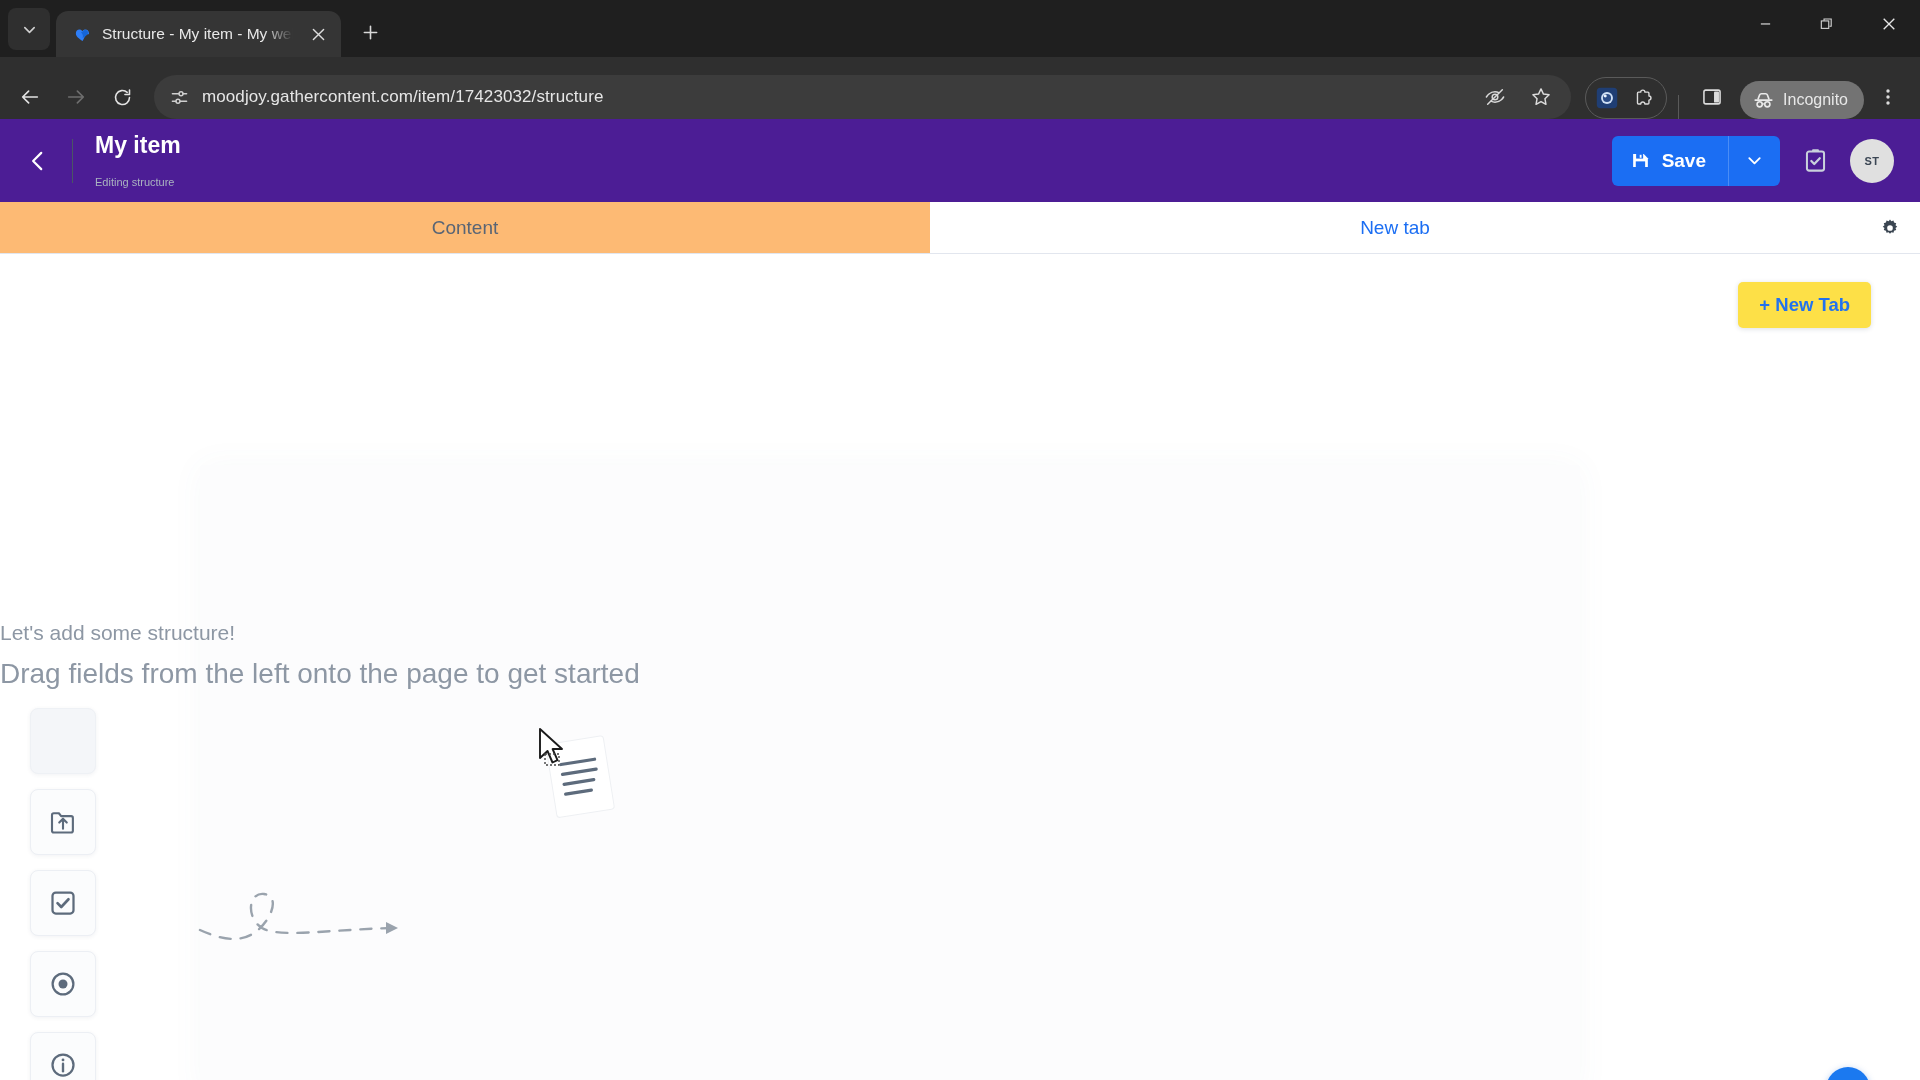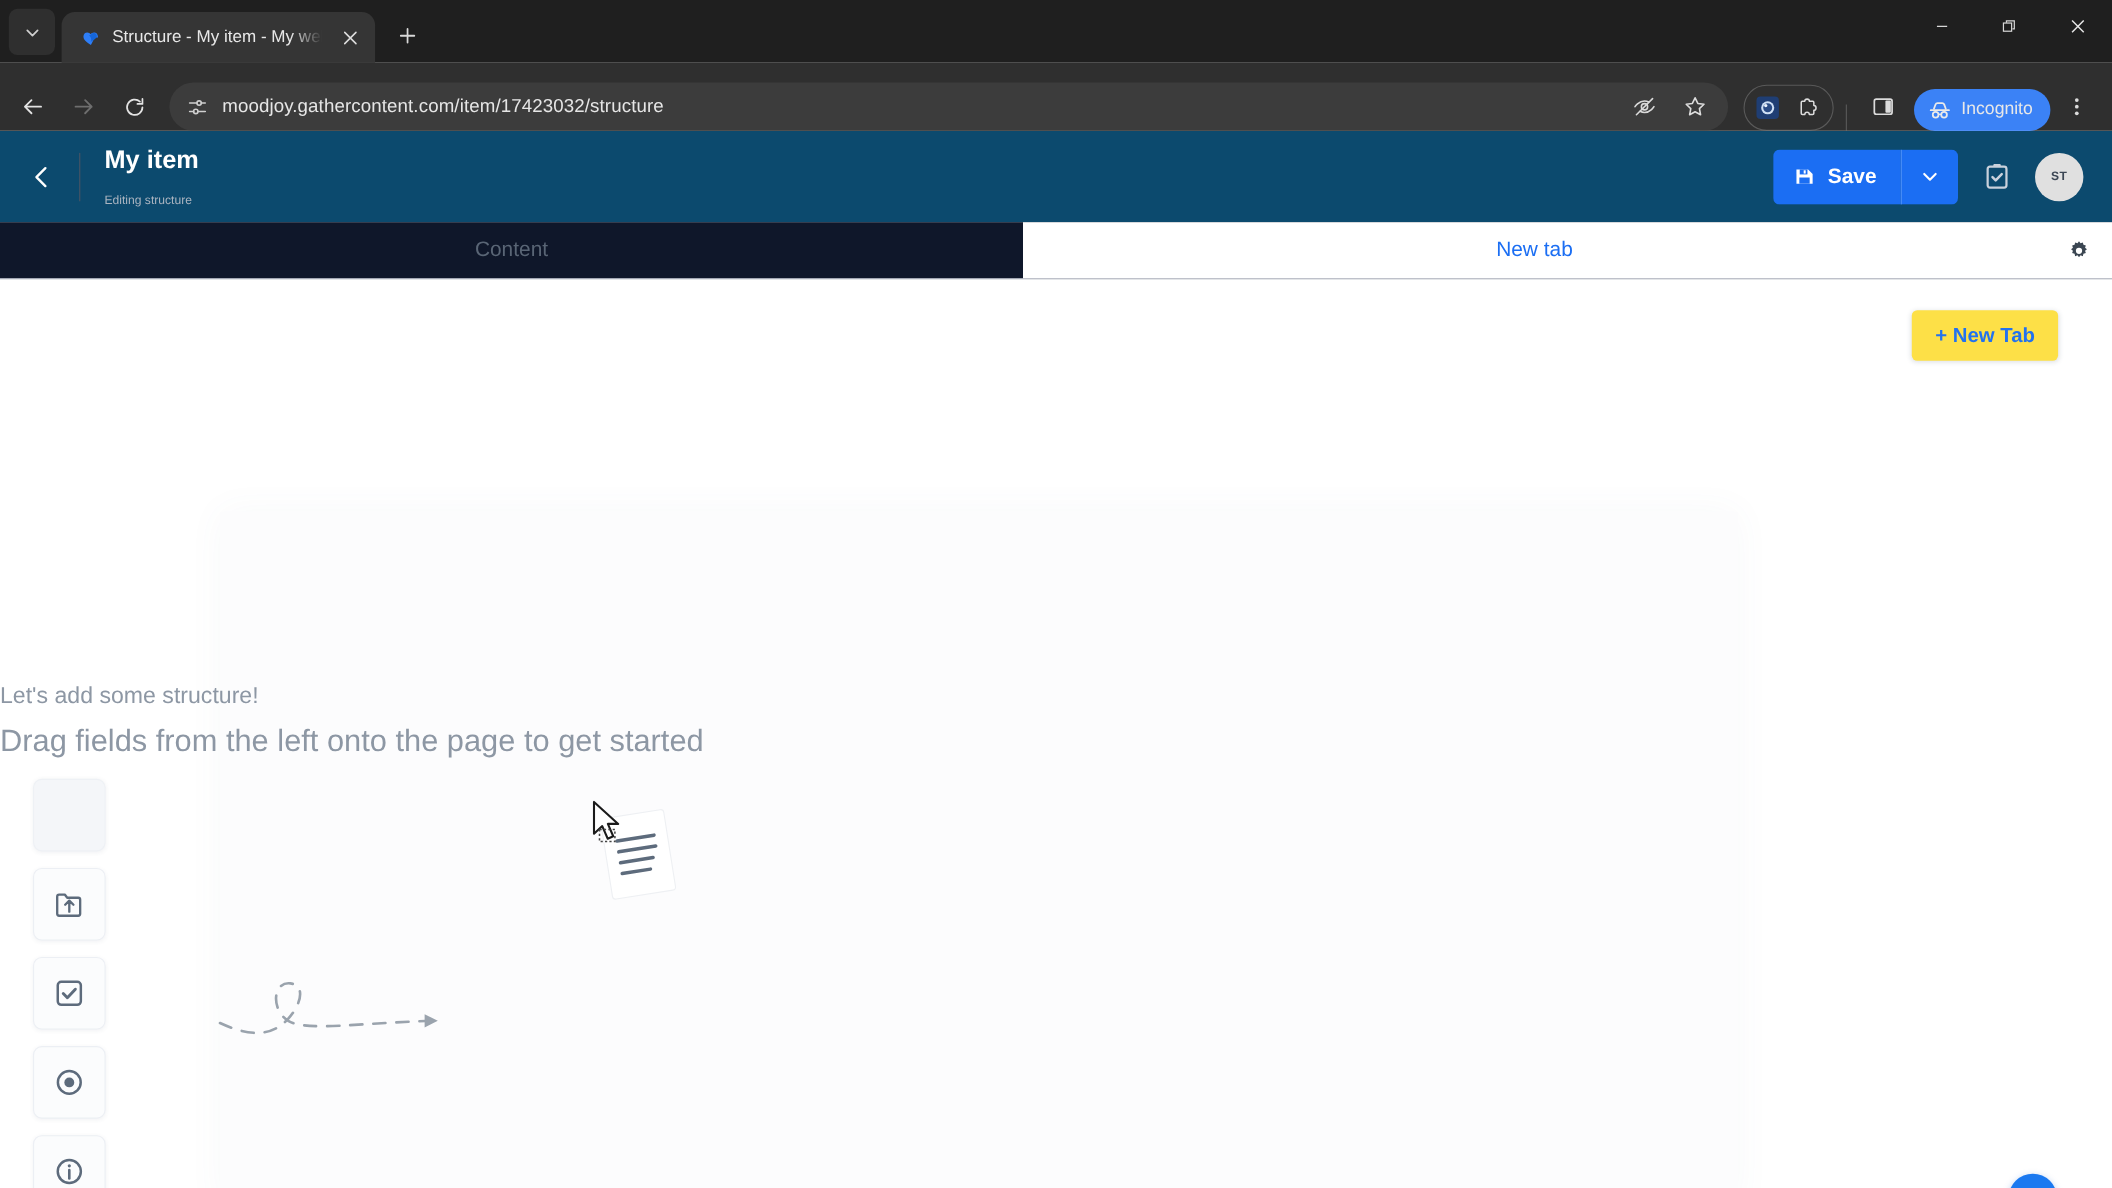--- a/index.html
+++ b/index.html
@@ -56,30 +56,30 @@
     align-items:center; justify-content:center; flex:none; }
   .omni-url { flex:1; font-size:17px; color:#e6e6e6; white-space:nowrap;
     overflow:hidden; letter-spacing:.1px; }
   .omni-right { display:flex; align-items:center; gap:2px; flex:none; }
   .ext-group { display:flex; align-items:center; gap:2px; border:1px solid #5a5a5a;
     border-radius:22px; padding:2px 3px; margin-left:4px; flex:none;}
   .ext-icon { width:36px; height:36px; border-radius:50%; display:flex;
     align-items:center; justify-content:center; }
   .tb-divider { width:1px; height:24px; background:#5a5a5a; margin:0 9px; flex:none; }
   .incognito-pill {
-    height:38px; border-radius:19px; background:#3b82f6; display:flex;
+    height:38px; border-radius:19px; background:#737373; display:flex;
     align-items:center; gap:8px; padding:0 16px 0 12px; flex:none; margin-left:4px;
   }
   .incognito-pill span { font-size:16px; color:#e8e8e8; }
 
   
   #app { height:calc(1080px - 57px - 62px); background:#fff; position:relative; overflow:hidden;}
 
   .app-header {
-    height:83px; background:#0c4a6e; display:flex; align-items:center;
+    height:83px; background:#4c1d95; display:flex; align-items:center;
     padding:0 26px 0 14px;
   }
   .back-btn { width:48px; height:48px; display:flex; align-items:center; justify-content:center; flex:none;}
   .hdr-divider { width:1px; height:44px; background:#4a5565; margin:0 22px 0 10px; flex:none;}
   .hdr-titles { flex:1; min-width:0; }
   .hdr-title { font-size:23px; font-weight:bold; color:#ffffff; line-height:1.25; }
   .hdr-sub { font-size:11px; color:#aab4c0; line-height:1.35; margin-top:15px;}
   .hdr-right { display:flex; align-items:center; gap:14px; flex:none; }
   .save-group { display:flex; height:50px; border-radius:6px; overflow:hidden; }
   .save-btn {
@@ -90,21 +90,21 @@
   .save-caret { background:#1b6ef3; width:52px; display:flex; align-items:center;
     justify-content:center; border-left:1px solid #4a8df6; cursor:pointer;}
   .hdr-icon-btn { width:42px; height:42px; display:flex; align-items:center; justify-content:center;}
   .avatar {
     width:44px; height:44px; border-radius:50%; background:#e0e0e0;
     display:flex; align-items:center; justify-content:center;
     font-size:11px; font-weight:bold; color:#3b4654; letter-spacing:.4px;
   }
 
   
-  .tabs-bar { height:52px; background:#0f172a; display:flex; position:relative;
+  .tabs-bar { height:52px; background:#fdba74; display:flex; position:relative;
     border-bottom:1px solid #e2e6ee; }
   .struct-tab {
     flex:1; display:flex; align-items:center; justify-content:center;
     font-size:19px; cursor:pointer; position:relative;
   }
   .struct-tab.inactive { color:#596575; }
   .struct-tab.active { background:#ffffff; color:#1b6ef3;align-items:center; }
   .tabs-gear { width:60px; display:flex; align-items:center; justify-content:center;
     background:#ffffff; cursor:pointer; flex:none;}
 

